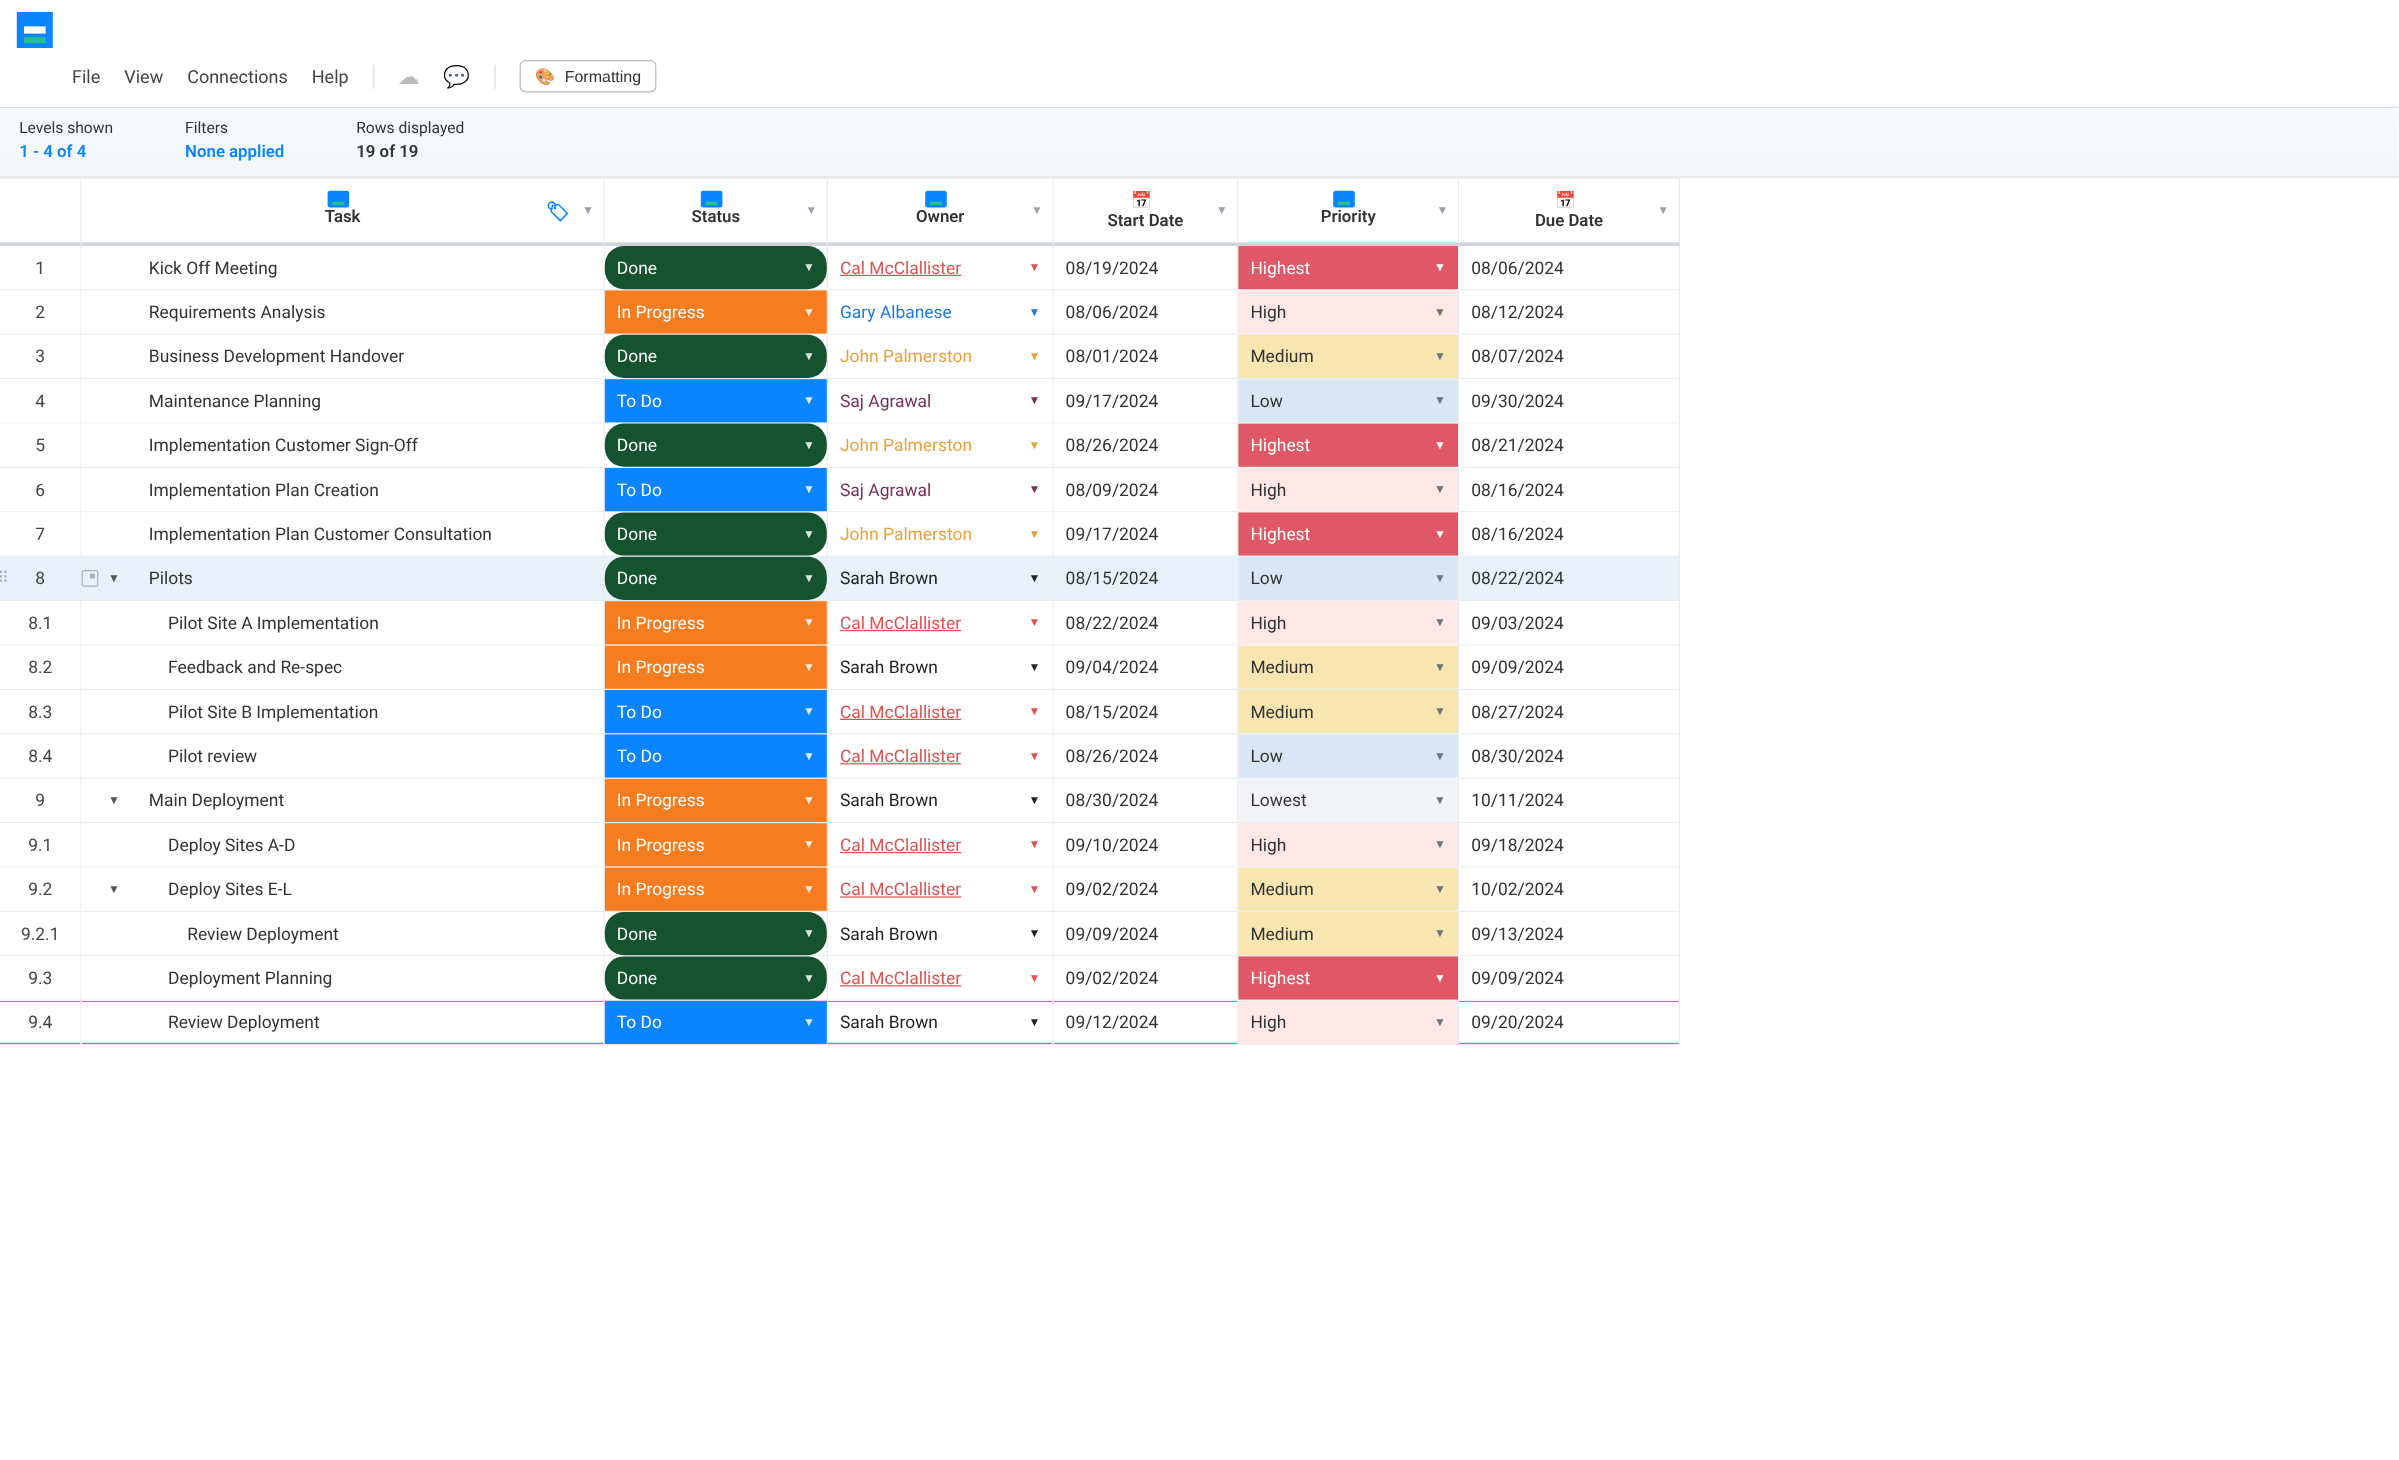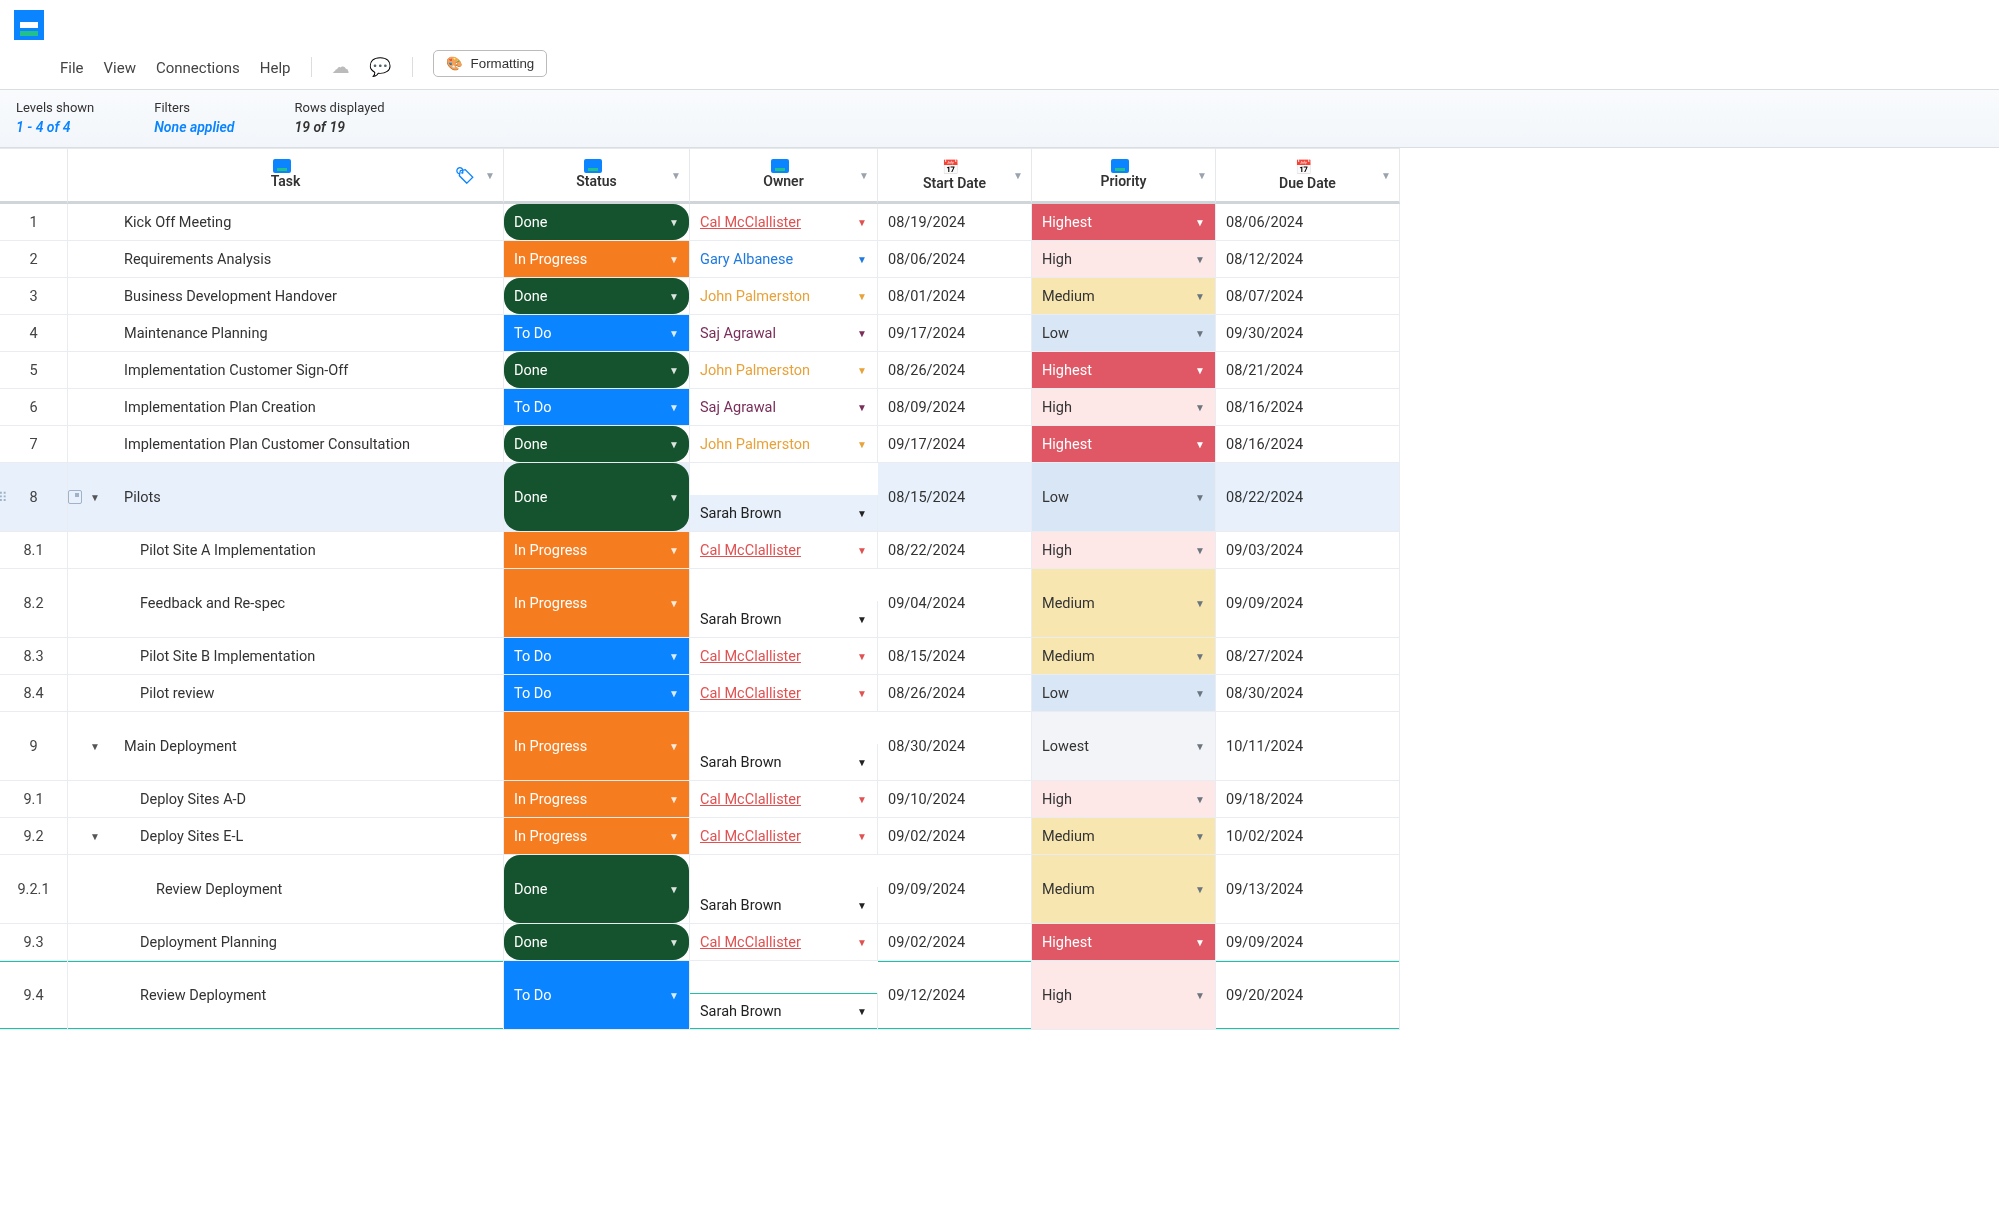--- a/index.html
+++ b/index.html
@@ -32,21 +32,21 @@
   .logo .bar2 { width: 18px; height: 5px; background: #22c08a; }
   .page-title {
     font-size: 22px;
     font-weight: 500;
     color: #0a84ff;
   }
 
   
   .menubar {
     display: flex;
-    align-items: flex-end;
+    align-items: center;
     gap: 20px;
     padding: 6px 26px 12px 60px;
     color: #444;
     font-size: 15px;
   }
   .menubar .sep { width: 1px; height: 20px; background: #ddd; }
   .menubar .icon {
     color: #bbb;
     font-size: 18px;
   }
@@ -74,21 +74,20 @@
   .filterbar .group .lbl {
     font-size: 13px;
     font-weight: 400;
     color: #333;
     margin-bottom: 4px;
   }
   .filterbar .group .val {
     font-size: 14px;
     font-weight: 600;
     color: #333;
-    font-style: italic;
   }
   .filterbar .group .val.link { color: #0a84ff; }
 
   
   .tbl {
     display: grid;
     grid-template-columns: 68px 436px 186px 188px 154px 184px 184px;
     border-top: 1px solid #e6e9ec;
     width: max-content;
   }
@@ -226,21 +225,21 @@
     font-size: 10px;
   }
   .own-red { color: #e05252; text-decoration: underline; }
   .own-red .dd { color: #e05252; }
   .own-blue { color: #1f7ae0; }
   .own-blue .dd { color: #1f7ae0; }
   .own-orange { color: #e8a23a; }
   .own-orange .dd { color: #e8a23a; }
   .own-purple { color: #7a2f5a; }
   .own-purple .dd { color: #7a2f5a; }
-  .own-black { color: #222; margin-top: 32px; }
+  .own-black { color: #222; }
   .own-black .dd { color: #222; }
 
   
   .priority {
     padding: 0 10px;
     display: flex;
     align-items: center;
     width: 100%;
     height: 100%;
     position: relative;

